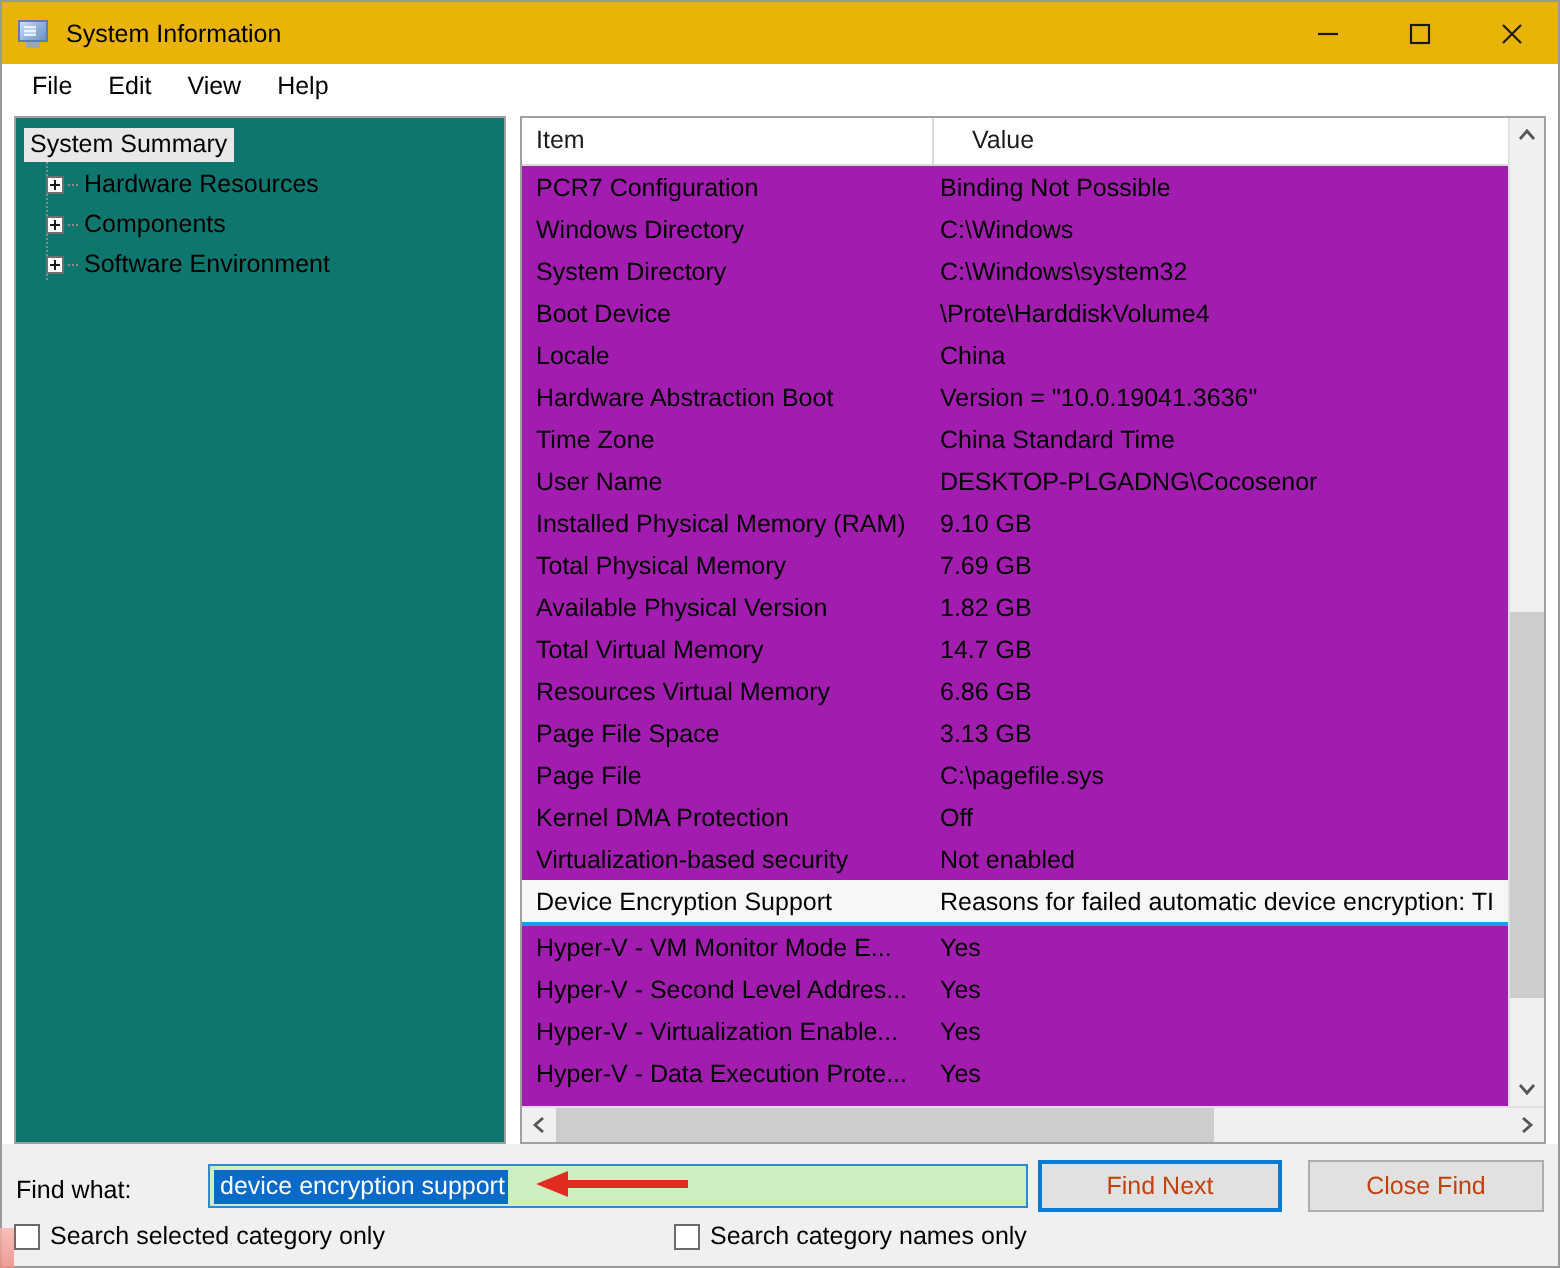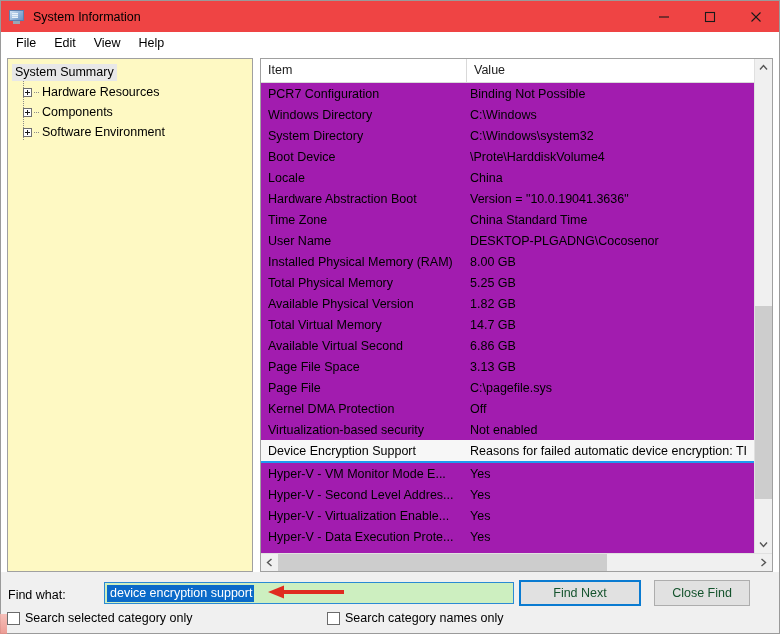--- a/index.html
+++ b/index.html
@@ -17,21 +17,21 @@
   .window {
     position: absolute; inset: 0;
     border: 1px solid #9a9a9a;
     box-sizing: border-box;
     background: #f0f0f0;
     display: flex; flex-direction: column;
   }
   
   .titlebar {
     height: 31px; flex: 0 0 31px;
-    background: #ef4444;
+    background: #eab308;
     display: flex; align-items: center;
     position: relative;
   }
   .title-icon {
     width: 16px; height: 16px;
     margin-left: 8px; margin-right: 8px;
     position: relative; flex: 0 0 16px;
   }
   .title-icon .mon {
     position: absolute; left: 0; top: 1px;
@@ -80,21 +80,21 @@
     display: flex;
     padding: 4px 6px 0 6px;
     box-sizing: border-box;
     background: #ffffff;
     position: relative;
     min-height: 0;
   }
   .left-pane {
     width: 246px; flex: 0 0 246px;
     border: 1px solid #a0a0a0;
-    background: #fef9c3;
+    background: #0f766e;
     box-sizing: border-box;
     padding: 2px 0 0 0;
     overflow: hidden;
     position: relative;
   }
   .tree-root {
     padding: 1px 0 0 4px;
   }
   .tree-node {
     display: flex; align-items: center;
@@ -156,21 +156,21 @@
     position: relative;
     overflow: hidden;
   }
   .lv-header .col {
     font-size: 12.5px; color: #1b1b1b;
     padding-left: 7px; box-sizing: border-box;
     height: 23px; line-height: 22px;
     white-space: nowrap;
   }
   .col-item { width: 206px; flex: 0 0 206px; border-right: 1px solid #d9d9d9; }
-  .col-value { flex: 1 1 auto; }
+  .col-value { flex: 1 1 auto; margin-left: 12px; }
   .lv-rows {
     flex: 1 1 auto;
     background: #cdefc0;
     overflow: hidden; position: relative;
   }
   .row {
     height: 21px; display: flex; align-items: center;
     white-space: nowrap; position: relative;
   }
   .row .cell-item {
@@ -251,34 +251,34 @@
     white-space: nowrap;
   }
   .btn {
     position: absolute; top: 7px;
     height: 26px;
     background: #e1e1e1;
     border: 1px solid #adadad;
     box-sizing: border-box;
     font-size: 12.5px;
     display: flex; align-items: center; justify-content: center;
-    color: #14532d;
+    color: #c2410c;
   }
   .btn.default {
     border: 2px solid #0a7bd1;
     background: #e1e1e1;
   }
   .btn-find-next { left: 518px; width: 122px; }
-  .btn-close-find { left: 653px; width: 96px; }
+  .btn-close-find { left: 653px; width: 118px; }
   .cbrow {
     position: absolute; top: 38px;
     display: flex; align-items: center;
   }
   .cbrow.left { left: 6px; }
-  .cbrow.right { left: 326px; }
+  .cbrow.right { left: 336px; }
   .cbox {
     width: 13px; height: 13px;
     border: 1px solid #6b6b6b;
     background: #ffffff;
     box-sizing: border-box;
     margin-right: 5px; flex: 0 0 13px;
   }
   .cb-label { font-size: 12.5px; white-space: nowrap; }
   
   .anno-arrow {
@@ -400,36 +400,36 @@
               <div class="row">
                 <div class="cell-item">Time Zone</div>
                 <div class="cell-value">China Standard Time</div>
               </div>
               <div class="row">
                 <div class="cell-item">User Name</div>
                 <div class="cell-value">DESKTOP-PLGADNG\Cocosenor</div>
               </div>
               <div class="row">
                 <div class="cell-item">Installed Physical Memory (RAM)</div>
-                <div class="cell-value">8.00 GB</div>
+                <div class="cell-value">9.10 GB</div>
               </div>
               <div class="row">
                 <div class="cell-item">Total Physical Memory</div>
-                <div class="cell-value">5.25 GB</div>
+                <div class="cell-value">7.69 GB</div>
               </div>
               <div class="row">
                 <div class="cell-item">Available Physical Version</div>
                 <div class="cell-value">1.82 GB</div>
               </div>
               <div class="row">
                 <div class="cell-item">Total Virtual Memory</div>
                 <div class="cell-value">14.7 GB</div>
               </div>
               <div class="row">
-                <div class="cell-item">Available Virtual Second</div>
+                <div class="cell-item">Resources Virtual Memory</div>
                 <div class="cell-value">6.86 GB</div>
               </div>
               <div class="row">
                 <div class="cell-item">Page File Space</div>
                 <div class="cell-value">3.13 GB</div>
               </div>
               <div class="row">
                 <div class="cell-item">Page File</div>
                 <div class="cell-value">C:\pagefile.sys</div>
               </div>

